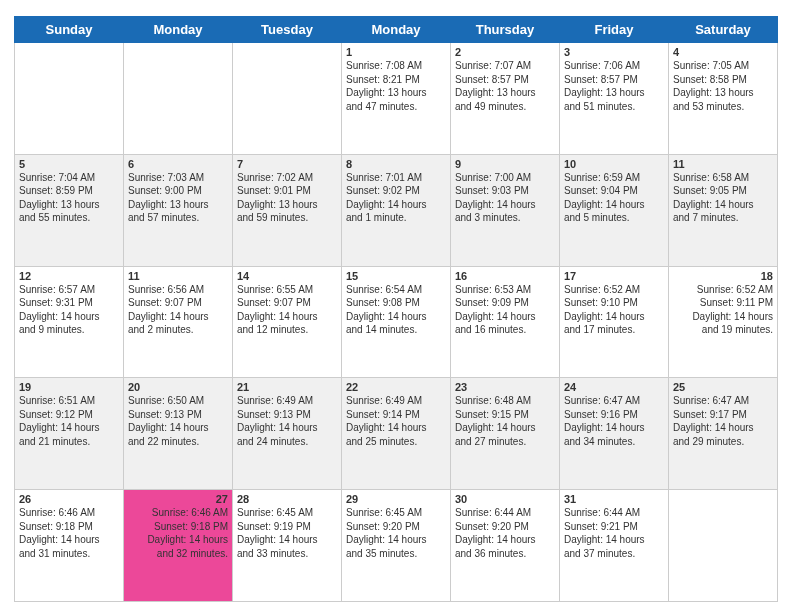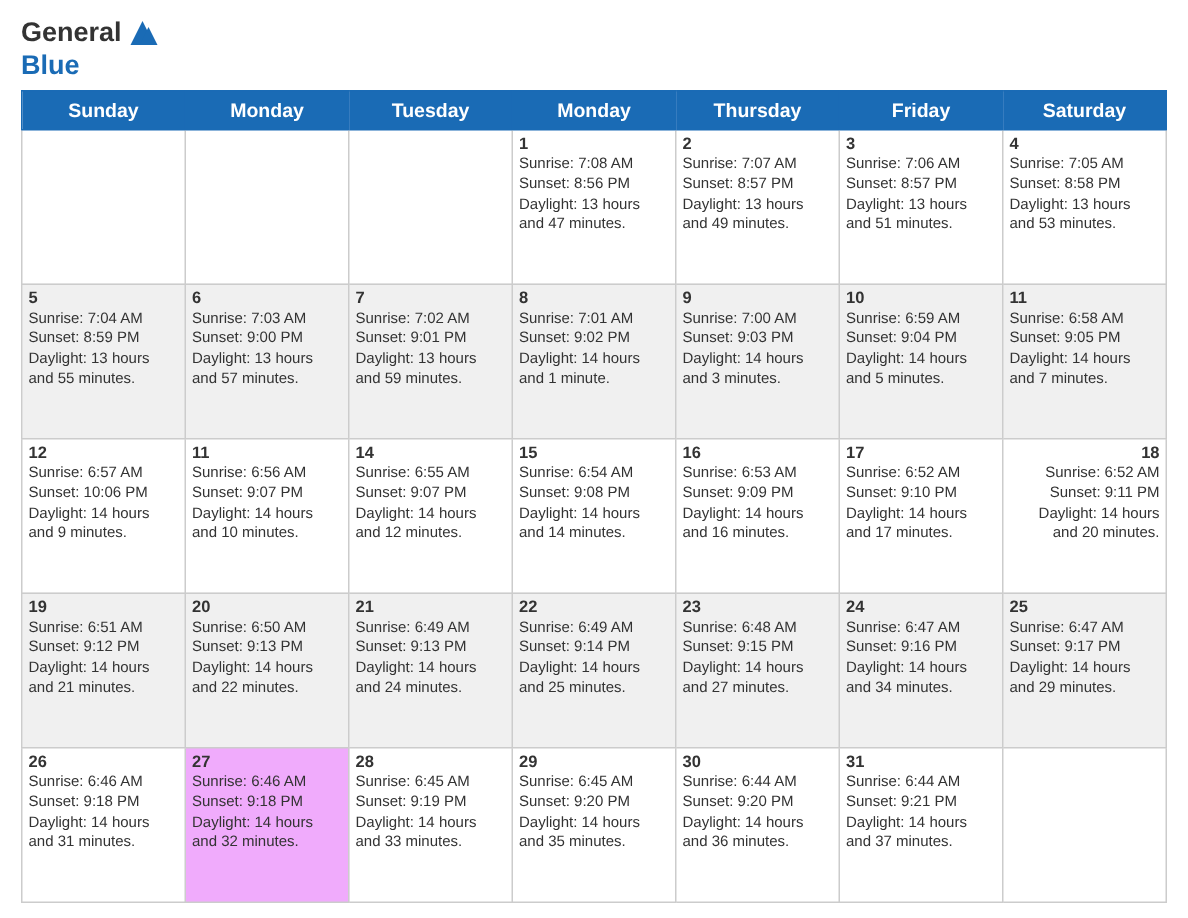--- a/index.html
+++ b/index.html
@@ -94,32 +94,20 @@
     }
     .empty-cell {
       background: #fff !important;
     }
   </style>
 </head>
 <body>
 
 <div class="page">
   <div class="header">
-    <div class="logo">
-      <div>
-        <div style="display:flex;align-items:center;">
-          <span class="logo-text">General</span>
-          <svg width="24" height="24" viewBox="0 0 24 24" style="margin-left:2px;">
-            <polygon points="4,20 12,4 20,20" fill="#1a6bb5"></polygon>
-            <polygon points="14,20 20,8 26,20" fill="#1a6bb5" transform="translate(-4,0)"></polygon>
-          </svg>
-        </div>
-        <div class="logo-text" style="color:#1a6bb5;">Blue</div>
-      </div>
-    </div>
     <div class="title-area">
     </div>
   </div>
 
   <table class="calendar">
     <thead>
       <tr>
       <th>Sunday</th>
           <th>Monday</th>
           <th>Tuesday</th>
@@ -131,21 +119,21 @@
     </thead>
     <tbody id="calendar-body">
     <tr>
           <td class="empty-cell" style="background: rgb(255, 255, 255);"></td>
           <td class="empty-cell" style="background: rgb(255, 255, 255);"></td>
           <td class="empty-cell" style="background: rgb(255, 255, 255);"></td>
           <td style="background: rgb(255, 255, 255);">
             <div class="day-num">1</div>
             <div class="day-info">
               <div>Sunrise: 7:08 AM</div>
-              <div>Sunset: 8:56 PM</div>
+              <div>Sunset: 8:21 PM</div>
               <div>Daylight: 13 hours</div>
               <div>and 47 minutes.</div>
             </div>
           </td>
           <td style="background: rgb(255, 255, 255);">
             <div class="day-num">2</div>
             <div class="day-info">
               <div>Sunrise: 7:07 AM</div>
               <div>Sunset: 8:57 PM</div>
               <div>Daylight: 13 hours</div>
@@ -234,32 +222,32 @@
               <div>Daylight: 14 hours</div>
               <div>and 7 minutes.</div>
             </div>
           </td>
         </tr>
         <tr>
           <td style="background: rgb(255, 255, 255);">
             <div class="day-num">12</div>
             <div class="day-info">
               <div>Sunrise: 6:57 AM</div>
-              <div>Sunset: 10:06 PM</div>
+              <div>Sunset: 9:31 PM</div>
               <div>Daylight: 14 hours</div>
               <div>and 9 minutes.</div>
             </div>
           </td>
           <td style="background: rgb(255, 255, 255);">
             <div class="day-num">11</div>
             <div class="day-info">
               <div>Sunrise: 6:56 AM</div>
               <div>Sunset: 9:07 PM</div>
               <div>Daylight: 14 hours</div>
-              <div>and 10 minutes.</div>
+              <div>and 2 minutes.</div>
             </div>
           </td>
           <td style="background: rgb(255, 255, 255);">
             <div class="day-num">14</div>
             <div class="day-info">
               <div>Sunrise: 6:55 AM</div>
               <div>Sunset: 9:07 PM</div>
               <div>Daylight: 14 hours</div>
               <div>and 12 minutes.</div>
             </div>
@@ -290,21 +278,21 @@
               <div>Daylight: 14 hours</div>
               <div>and 17 minutes.</div>
             </div>
           </td>
           <td style="background: rgb(255, 255, 255); text-align: right;">
             <div class="day-num">18</div>
             <div class="day-info">
               <div>Sunrise: 6:52 AM</div>
               <div>Sunset: 9:11 PM</div>
               <div>Daylight: 14 hours</div>
-              <div>and 20 minutes.</div>
+              <div>and 19 minutes.</div>
             </div>
           </td>
         </tr>
         <tr>
           <td style="background: rgb(240, 240, 240);">
             <div class="day-num">19</div>
             <div class="day-info">
               <div>Sunrise: 6:51 AM</div>
               <div>Sunset: 9:12 PM</div>
               <div>Daylight: 14 hours</div>
@@ -369,21 +357,21 @@
         <tr>
           <td style="background: rgb(255, 255, 255);">
             <div class="day-num">26</div>
             <div class="day-info">
               <div>Sunrise: 6:46 AM</div>
               <div>Sunset: 9:18 PM</div>
               <div>Daylight: 14 hours</div>
               <div>and 31 minutes.</div>
             </div>
           </td>
-          <td style="background: #f0abfc;">
+          <td style="background: #ec4899; text-align: right;">
             <div class="day-num">27</div>
             <div class="day-info">
               <div>Sunrise: 6:46 AM</div>
               <div>Sunset: 9:18 PM</div>
               <div>Daylight: 14 hours</div>
               <div>and 32 minutes.</div>
             </div>
           </td>
           <td style="background: rgb(255, 255, 255);">
             <div class="day-num">28</div>

